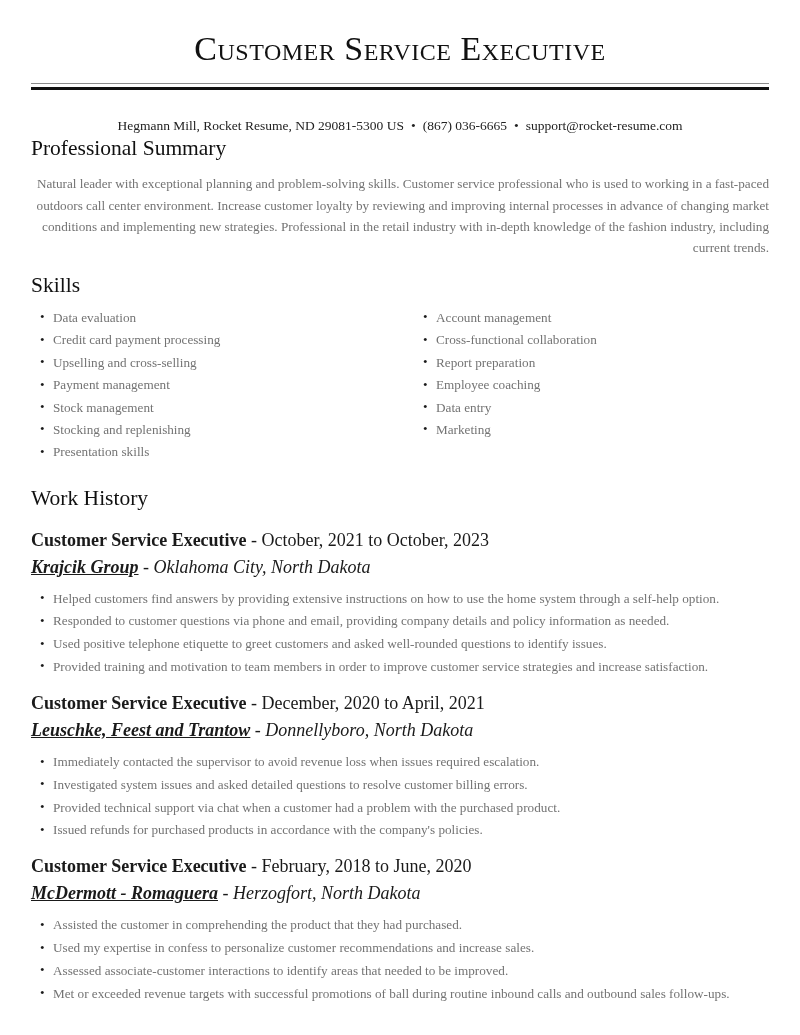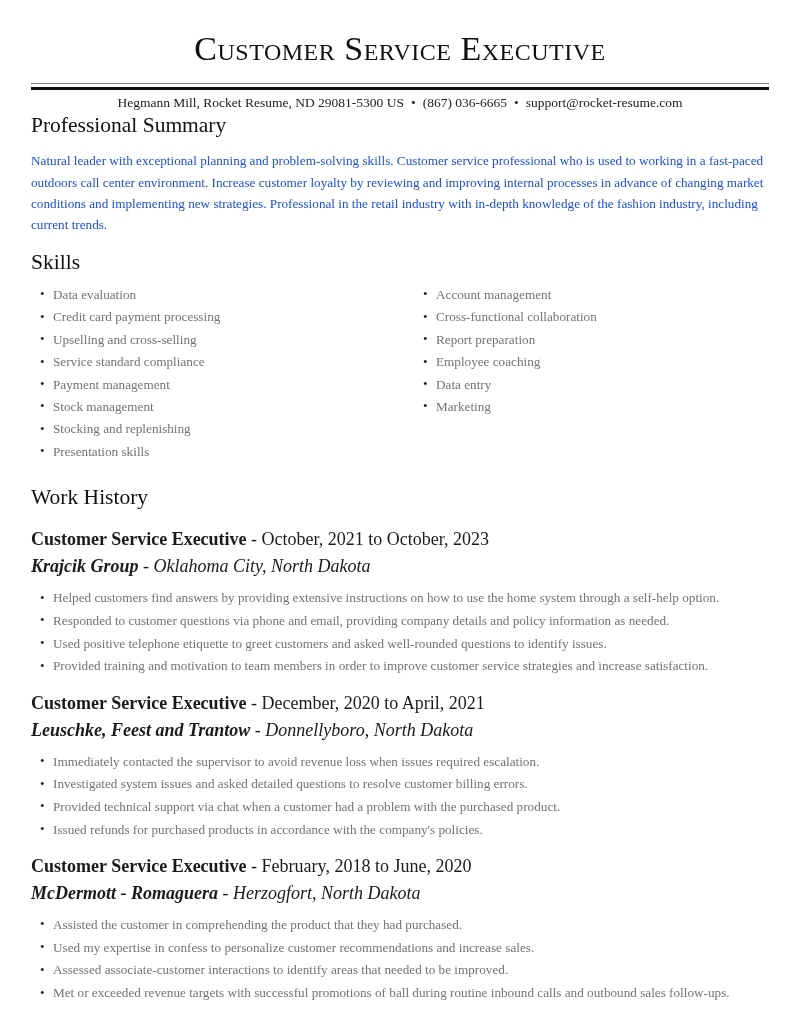--- a/index.html
+++ b/index.html
@@ -45,21 +45,21 @@
     height: 3px;
   }
   .rule-thick {
     height: 3px;
     background: #111111;
   }
   .contact-line {
     text-align: center;
     font-size: 13.5px;
     color: #222222;
-    margin-top: 4px;
+    margin-top: 27px;
     line-height: 1.4;
   }
   .contact-sep {
     padding: 0 7px;
     color: #222222;
   }
 
   
   .section-heading {
     font-size: 21.5px;
@@ -70,23 +70,23 @@
     line-height: 1.3;
   }
   .section-professional-summary { }
   .section-skills { margin-top: 11px; }
   .section-work-history { margin-top: 19px; }
 
   
   .summary-text {
     font-size: 13.2px;
     line-height: 1.62;
-    color: #1d4ed8;
+    color: #737373;
     margin-top: 10px;
-    text-align: left;
+    text-align: right;
   }
 
   
   .skills-columns {
     display: flex;
     margin-top: 9px;
   }
   .skills-col {
     width: 50%;
     box-sizing: border-box;
@@ -130,20 +130,21 @@
   }
   .job-title {
     font-weight: bold;
   }
   .job-dates {
     font-weight: normal;
   }
   .company {
     font-weight: bold;
     font-style: italic;
+    text-decoration: underline;
   }
   .location {
     font-style: italic;
   }
   .dash {
     font-weight: normal;
     font-style: normal;
   }
   .job ul.bullets {
     margin-top: 9px;
@@ -172,21 +173,20 @@
   <h2 class="section-heading section-professional-summary">Professional Summary</h2>
   <p class="summary-text">Natural leader with exceptional planning and problem-solving skills. Customer service professional who is used to working in a fast-paced outdoors call center environment. Increase customer loyalty by reviewing and improving internal processes in advance of changing market conditions and implementing new strategies. Professional in the retail industry with in-depth knowledge of the fashion industry, including current trends.</p>
 
   <h2 class="section-heading section-skills">Skills</h2>
   <div class="skills-columns">
     <div class="skills-col left">
       <ul class="bullets">
         <li>Data evaluation</li>
         <li>Credit card payment processing</li>
         <li>Upselling and cross-selling</li>
-        <li>Service standard compliance</li>
         <li>Payment management</li>
         <li>Stock management</li>
         <li>Stocking and replenishing</li>
         <li>Presentation skills</li>
       </ul>
     </div>
     <div class="skills-col right">
       <ul class="bullets">
         <li>Account management</li>
         <li>Cross-functional collaboration</li>

